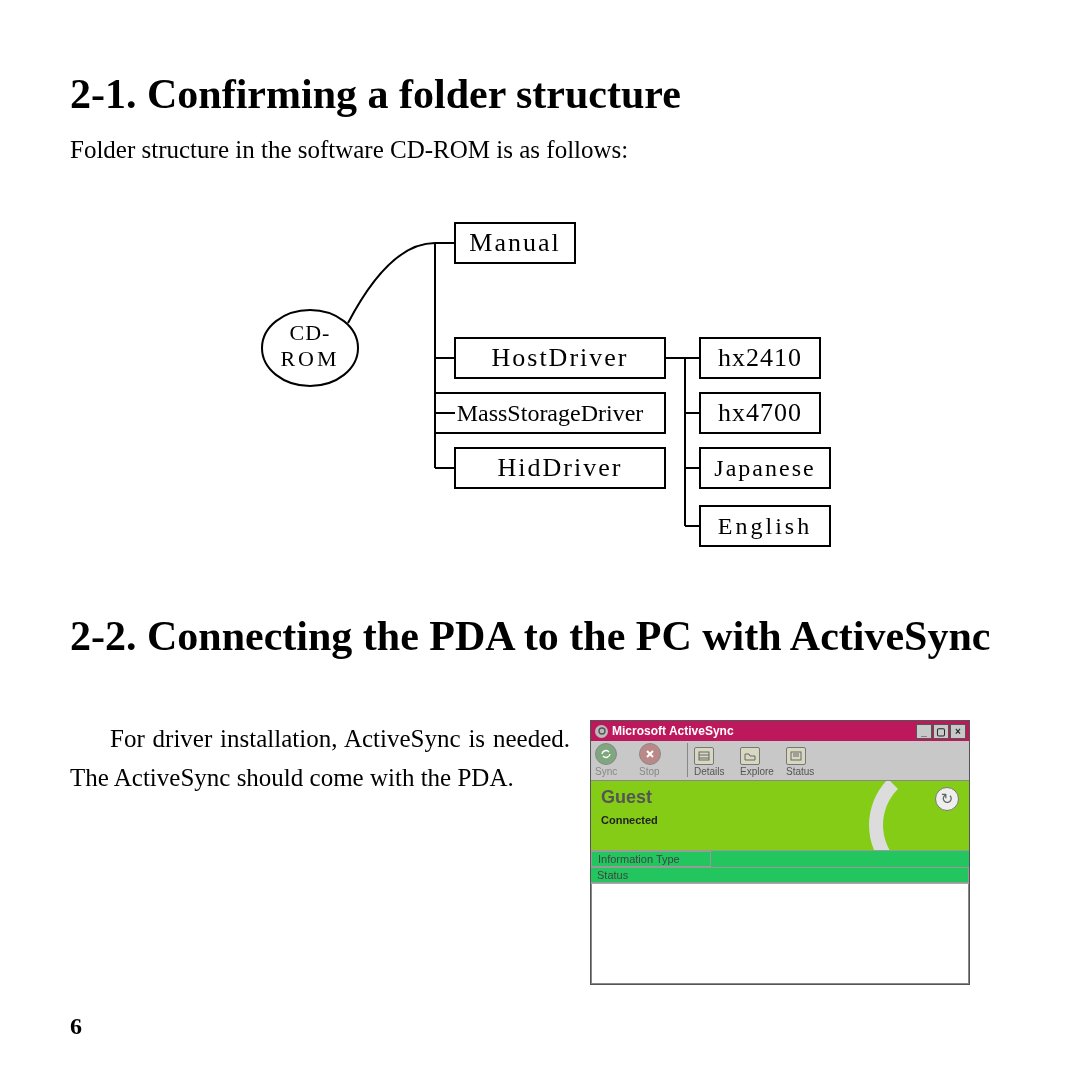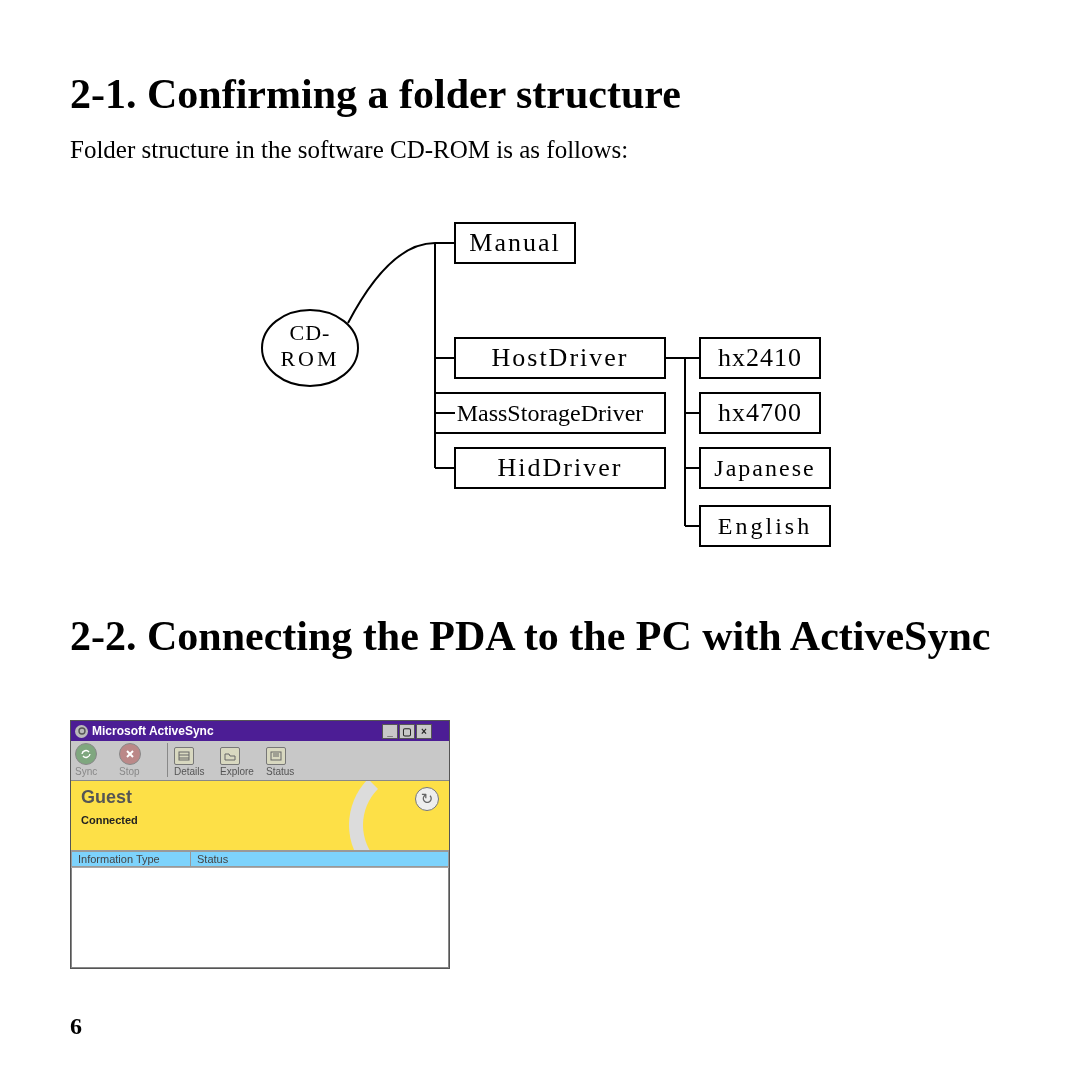--- a/index.html
+++ b/index.html
@@ -42,26 +42,26 @@
   
   .as-window {
     flex: 0 0 380px;
     border: 1px solid #555;
     background: #c8c8c8;
     font-family: Tahoma, Arial, sans-serif;
     font-size: 12px;
     color: #222;
   }
   .as-titlebar {
-    background: #4c1d95;
+    background: #be185d;
     color: #fff;
     height: 20px;
     display: flex;
     align-items: center;
-    padding: 0 17px 0 4px;
+    padding: 0 3px 0 4px;
     font-size: 12px;
     font-weight: bold;
   }
   .as-title-icon {
     width: 13px; height: 13px; border-radius: 50%;
     background: #bbb; margin-right: 4px;
     display: flex; align-items: center; justify-content: center;
   }
   .as-title { flex: 1; }
   .as-winbtns { display: flex; gap: 1px; }
@@ -92,21 +92,21 @@
     background: #aaa; border: 1px solid #888;
     display: flex; align-items: center; justify-content: center;
   }
   .as-tool-icon.green { background: #7fa77f; }
   .as-tool-icon.red { background: #b88; }
   .as-tool-icon.square { border-radius: 2px; background: #d8d8c0; border: 1px solid #777; width: 20px; height: 18px; }
   .as-tool-label { font-size: 10px; color: #555; margin-top: 1px; }
   .as-tool-label.dim { color: #888; }
   .as-vsep { width: 1px; height: 34px; background: #888; margin: 0 4px; }
   .as-status {
-    background: #fde047;
+    background: #84cc16;
     position: relative;
     padding: 6px 8px 4px 10px;
     height: 70px;
     border-bottom: 1px solid #999;
     overflow: hidden;
   }
   .as-guest { font-size: 18px; font-weight: bold; color: #555; }
   .as-connected { font-size: 11px; font-weight: bold; margin-top: 6px; }
   .as-sync-icon {
     position: absolute; right: 10px; top: 6px;
@@ -120,21 +120,22 @@
     right: -30px; bottom: -40px;
     width: 130px; height: 130px;
     border: 14px solid #dcdcdc;
     border-radius: 50%;
     border-top-color: transparent;
     border-right-color: transparent;
   }
   .as-listhead {
     display: flex;
     border-bottom: 1px solid #aaa;
-    background: #7dd3fc;
+    background: #22c55e;
+    flex-direction: column;
   }
   .as-listhead > div {
     border: 1px solid #999;
     border-width: 1px 1px 1px 0;
     padding: 1px 6px;
     font-size: 11px;
     color: #444;
   }
   .as-listhead > div:first-child { border-left: 1px solid #999; width: 120px; }
   .as-listhead > div:nth-child(2) { flex: 1; }
@@ -199,20 +200,21 @@
     <text x="525" y="268" text-anchor="middle" font-family="Times New Roman" font-size="24" letter-spacing="2">Japanese</text>
 
     <rect x="460" y="298" width="130" height="40" fill="none" stroke="#000" stroke-width="2"></rect>
     <text x="525" y="326" text-anchor="middle" font-family="Times New Roman" font-size="24" letter-spacing="3">English</text>
   </svg>
 </div>
 
 <h2 class="section-heading section2">2-2. Connecting the PDA to the PC with ActiveSync</h2>
 
 <div class="section2-body">
+  <p class="section2-text">For driver installation, ActiveSync is needed. The ActiveSync should come with the PDA.</p>
 
   <div class="as-window">
     <div class="as-titlebar">
       <span class="as-title-icon">
         <svg width="10" height="10" viewBox="0 0 10 10">
             <path d="M2 5a3 3 0 1 0 6 0 3 3 0 1 0-6 0" fill="none" stroke="#555" stroke-width="1.4"></path>
           </svg>
       </span>
       <span class="as-title">Microsoft ActiveSync</span>
       <span class="as-winbtns">

